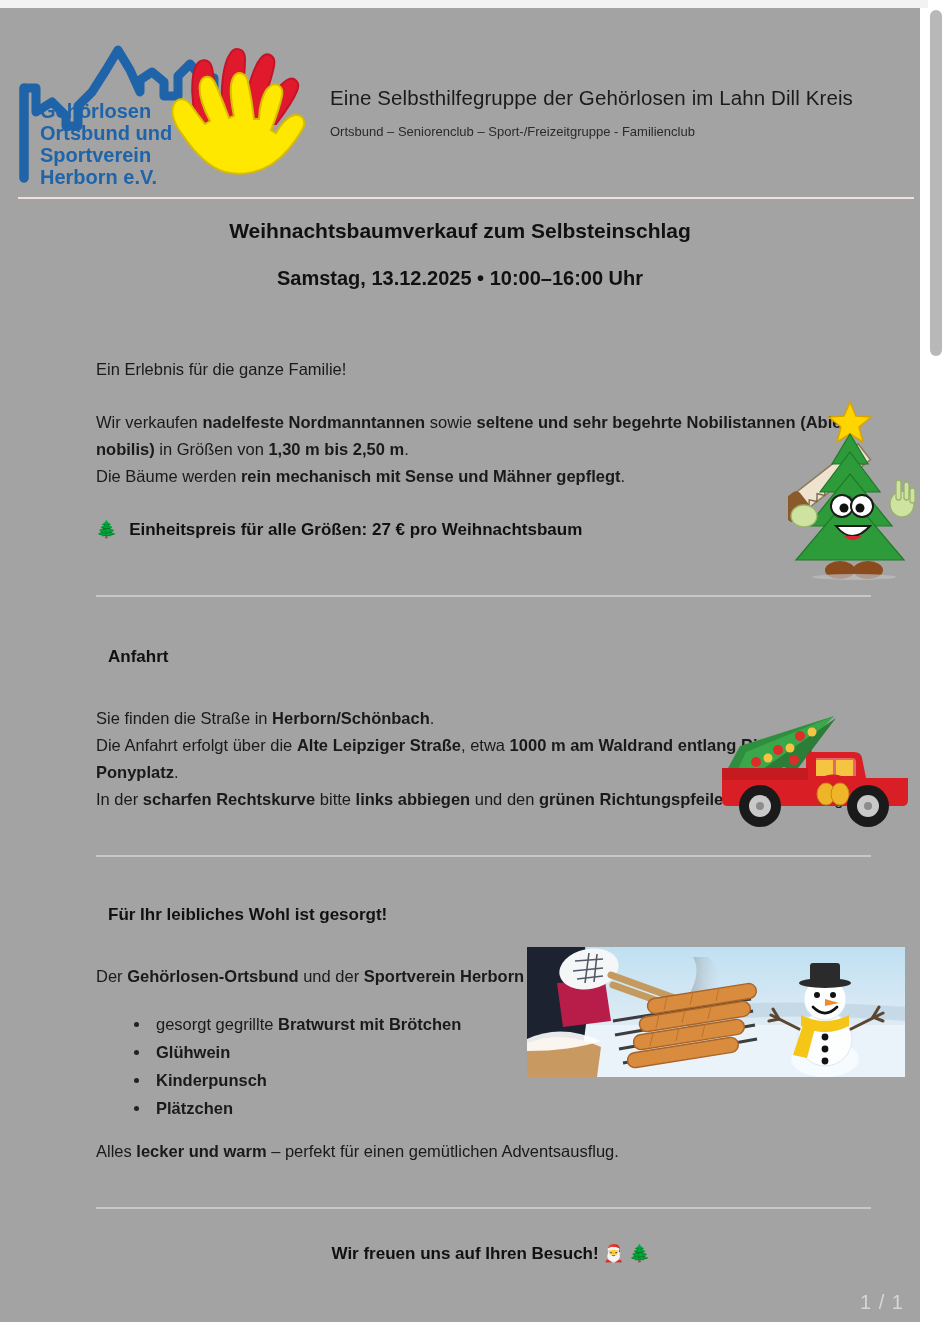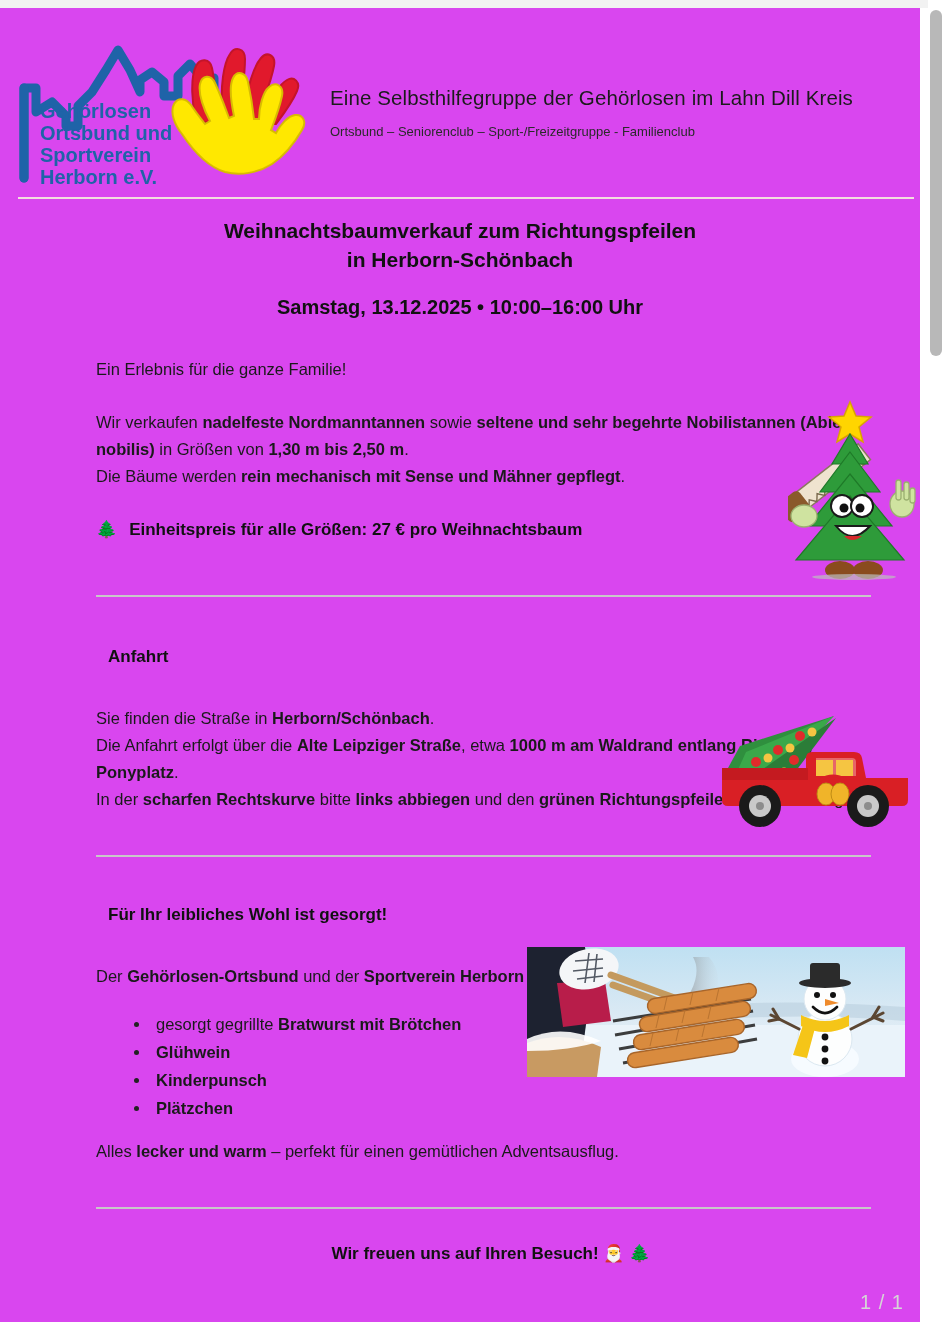--- a/index.html
+++ b/index.html
@@ -22,21 +22,21 @@
     position: absolute;
     inset: 0;
     background: #ffffff;
   }
   .page {
     position: absolute;
     left: 0;
     top: 8px;
     width: 920px;
     height: 1314px;
-    background: #d946ef;
+    background: #a3a3a3;
     box-sizing: border-box;
   }
 
   
   .scrollbar-track {
     position: absolute;
     right: 0;
     top: 0;
     width: 16px;
     height: 1322px;
@@ -295,22 +295,21 @@
       <div class="header-text">
         <div class="header-line1">Eine Selbsthilfegruppe der Gehörlosen im Lahn Dill Kreis</div>
         <div class="header-line2">Ortsbund  – Seniorenclub – Sport-/Freizeitgruppe - Familienclub</div>
       </div>
 
       <div class="header-rule"></div>
     </div>
 
     <div class="titleblock">
       <div class="title-main">
-        <div>Weihnachtsbaumverkauf zum Richtungspfeilen</div>
-        <div>in Herborn-Schönbach</div>
+        <div>Weihnachtsbaumverkauf zum Selbsteinschlag</div>
       </div>
       <div class="title-date">Samstag, 13.12.2025 • 10:00–16:00 Uhr</div>
     </div>
 
     <div class="body-wrap">
 
       <p class="para">
         <span>Ein Erlebnis für die ganze Familie!</span>
       </p>
 

